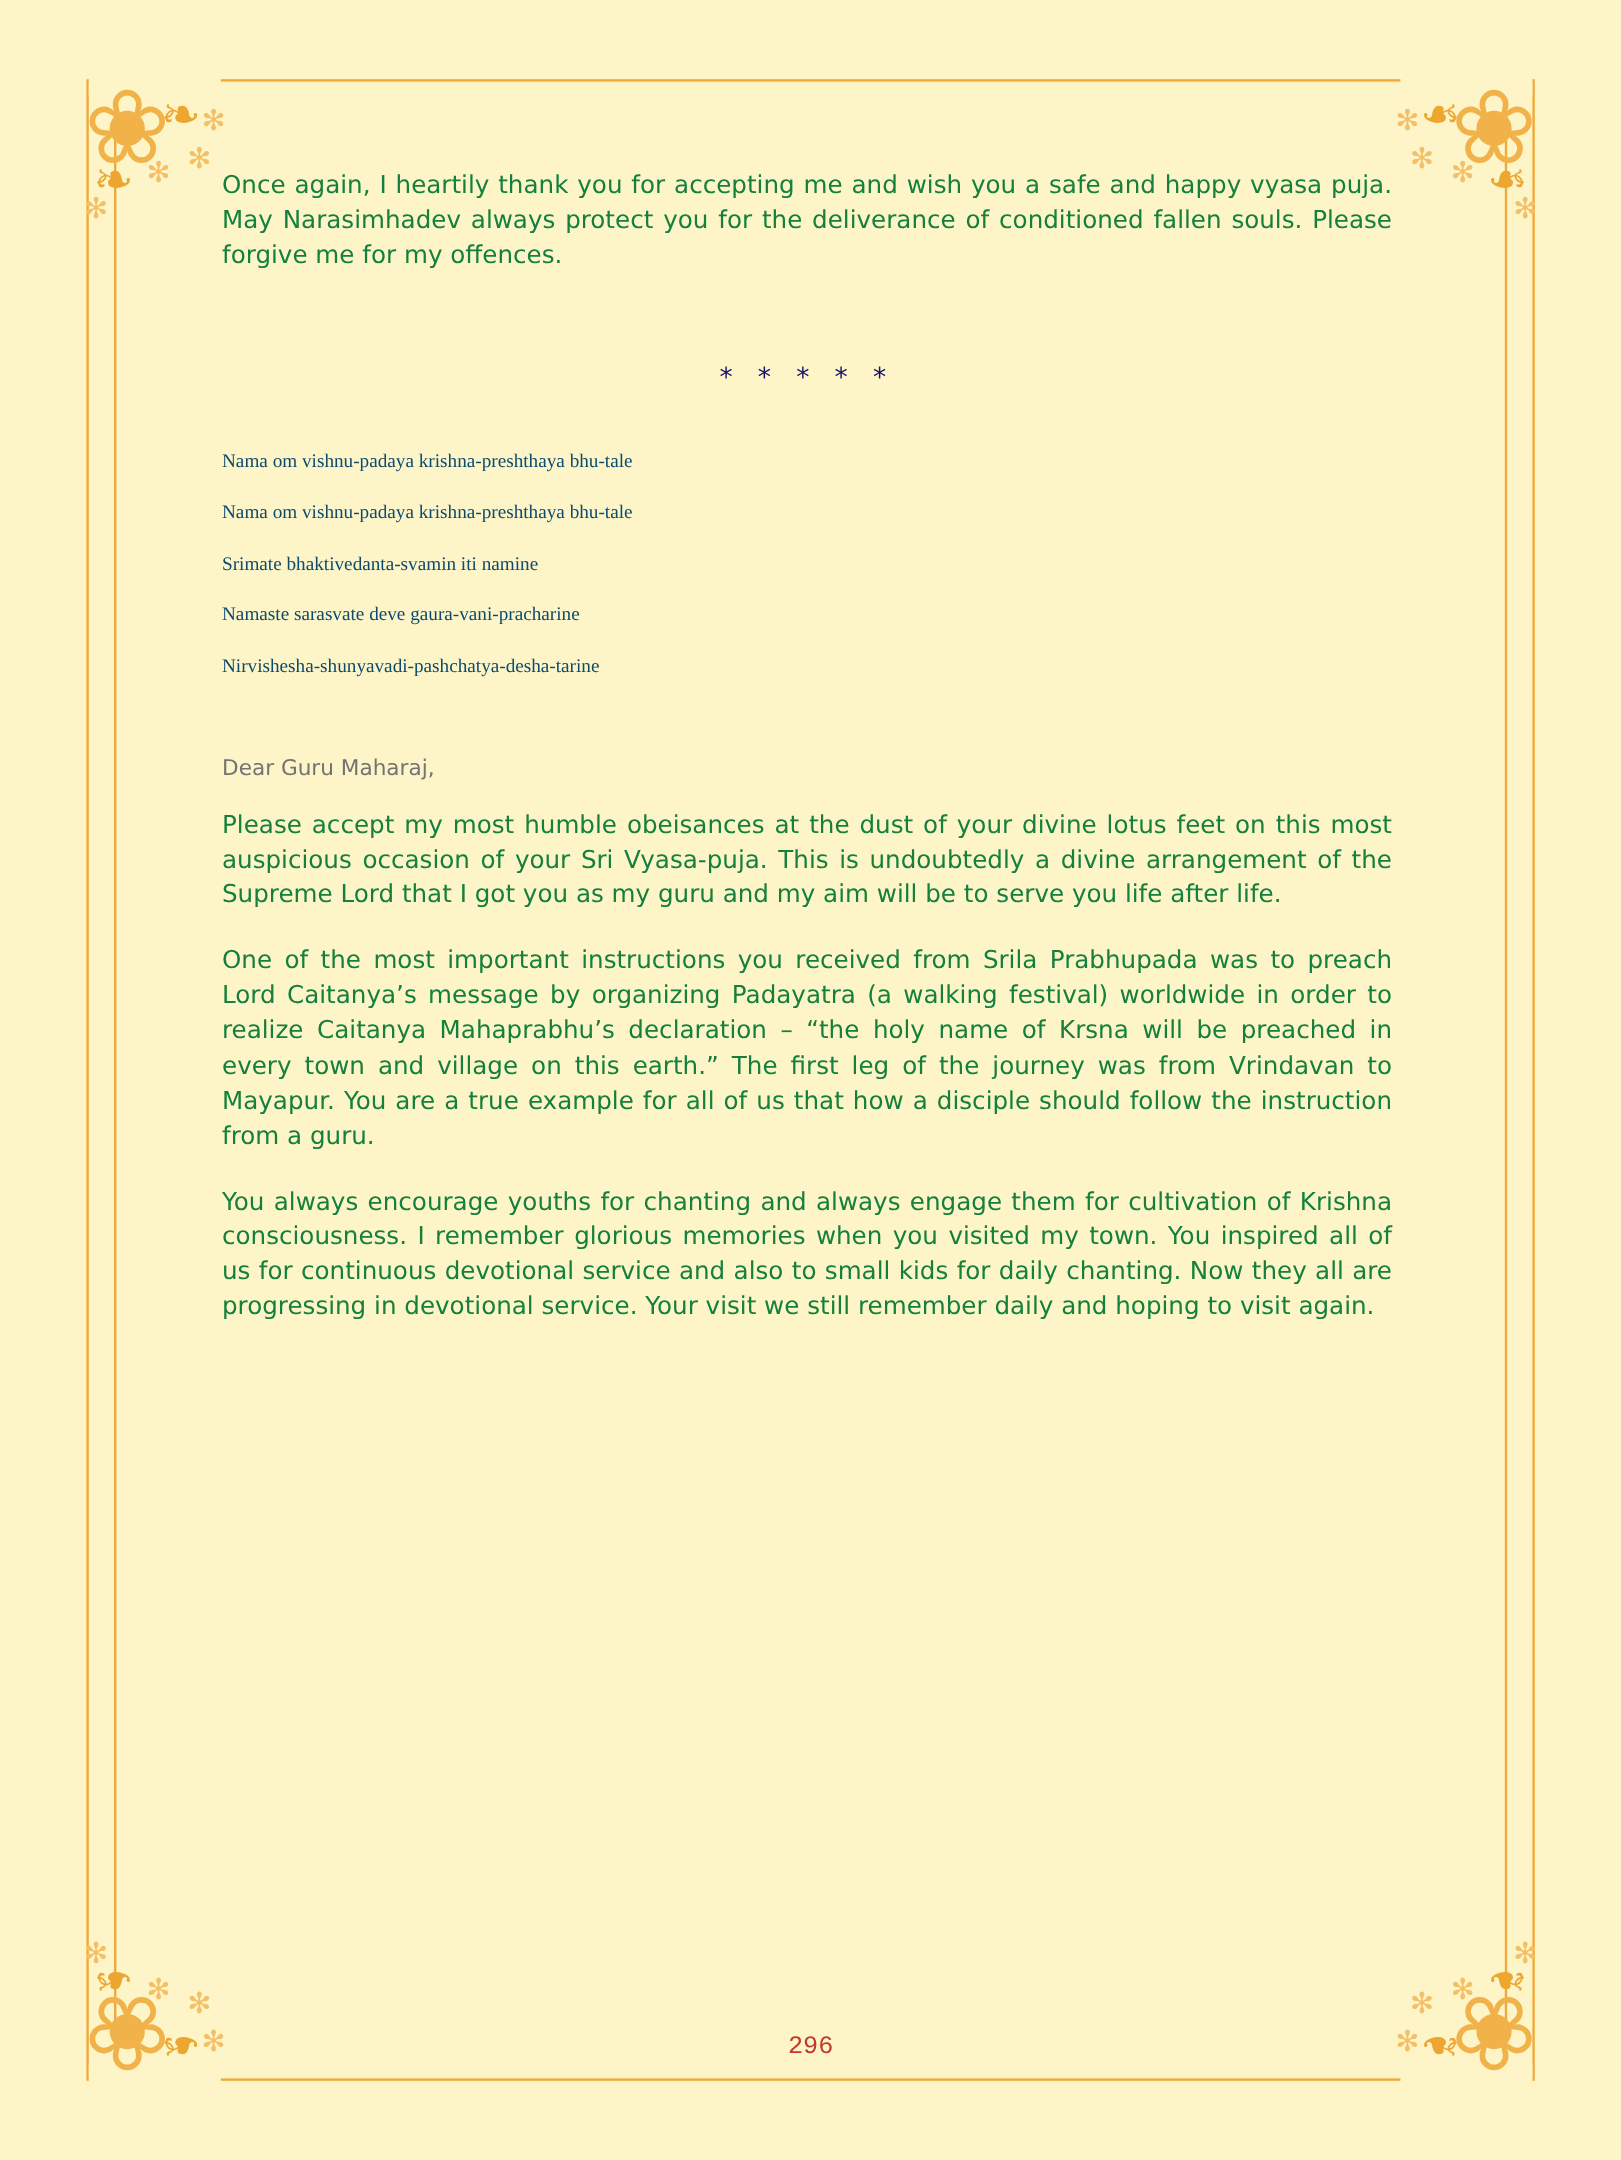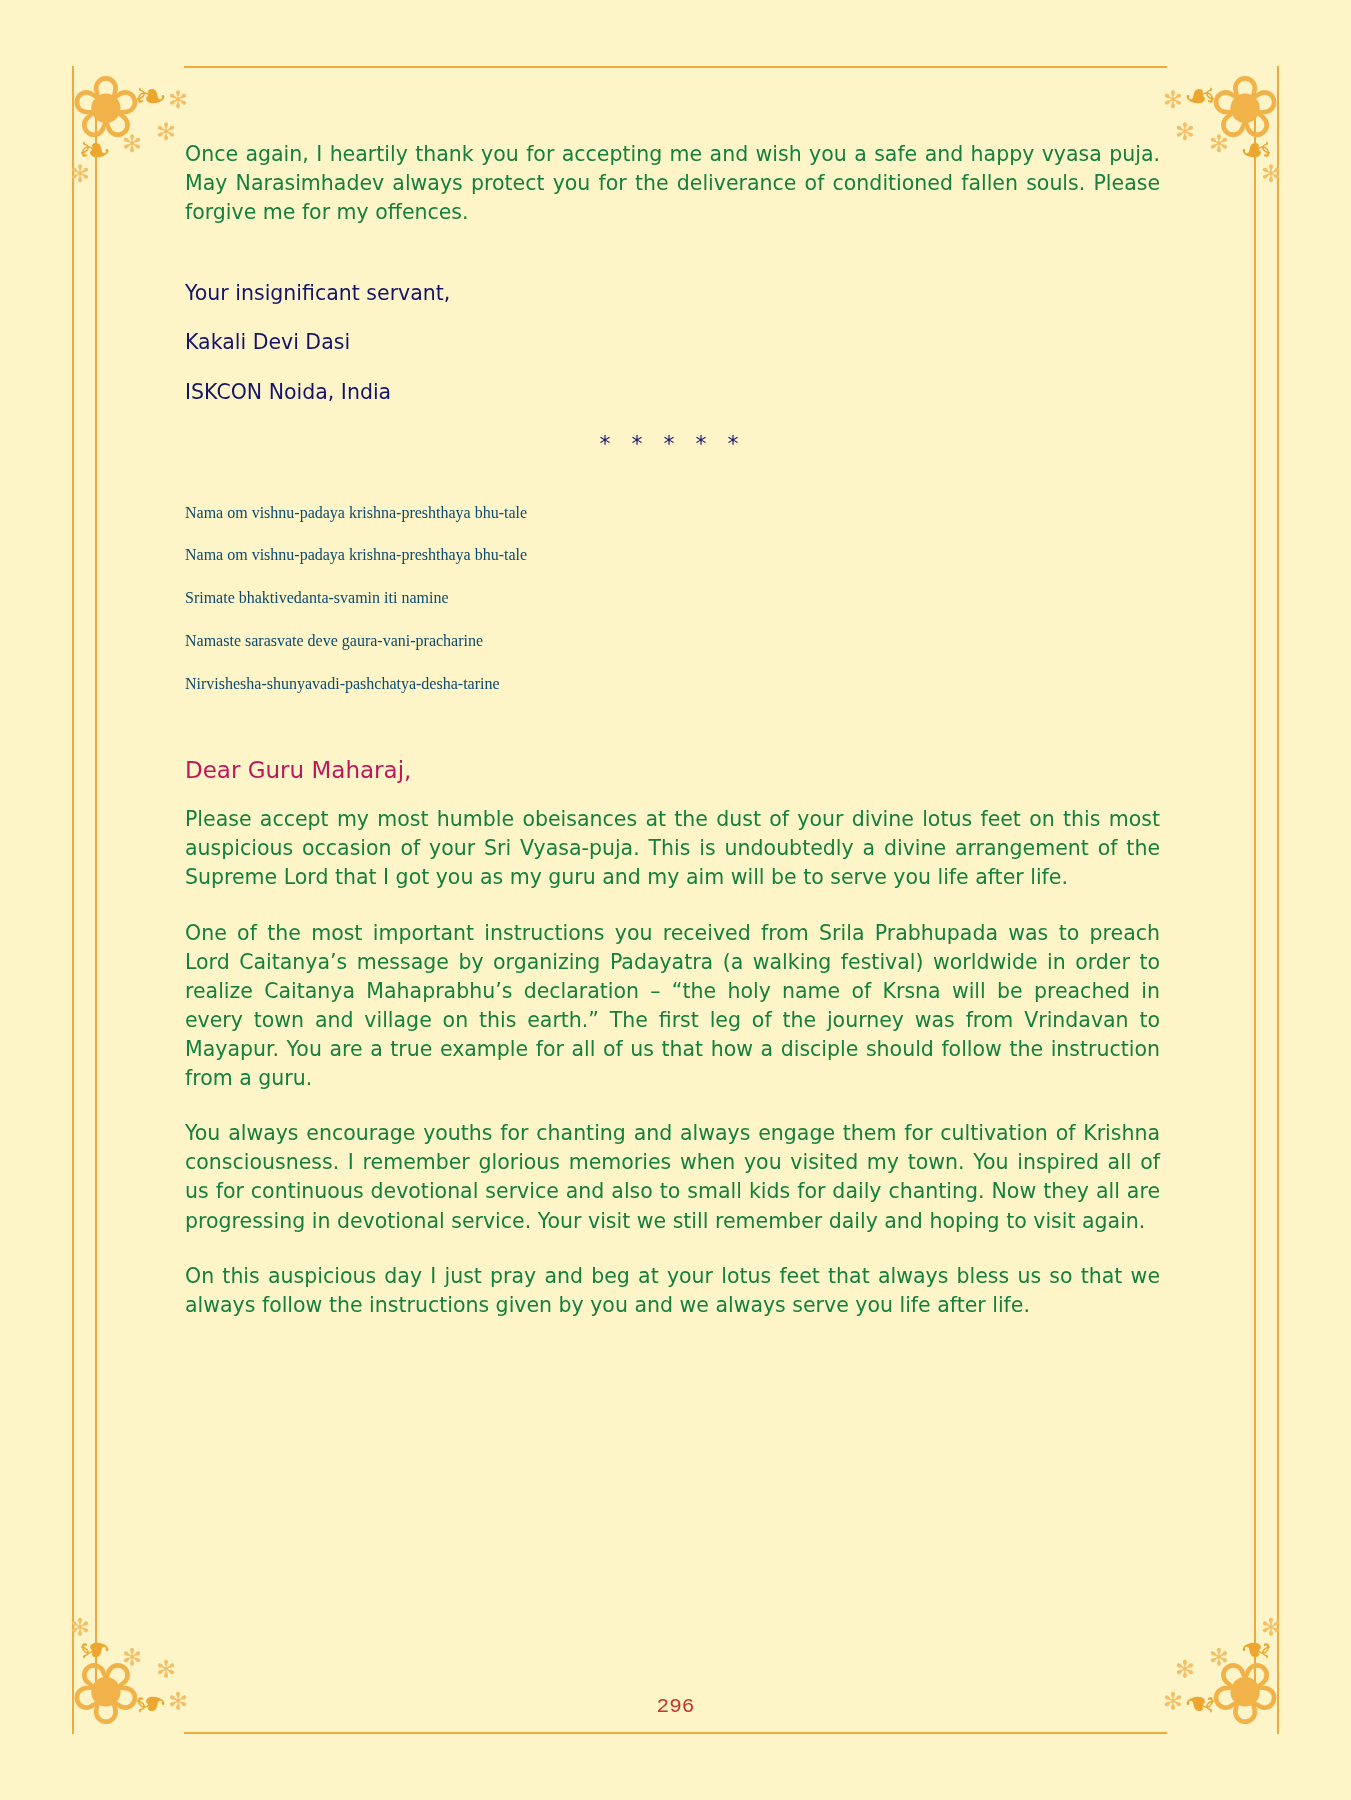--- a/index.html
+++ b/index.html
@@ -125,22 +125,22 @@
   .verse-line {
     font-size: 16px;
     line-height: 1.42;
     color: #0c4a6e;
     margin: 0 0 20px 0;
     font-family: Liberation Serif, serif;
   }
   .spacer-lg { height: 42px; }
   .spacer-md { height: 26px; }
   .salutation {
-    font-size: 23px;
-    color: #be185d;
+    font-size: 18px;
+    color: #737373;
     margin: 0 0 22px 0;
   }
   .page-number {
     position: absolute;
     left: 0;
     right: 0;
     bottom: 82px;
     text-align: center;
     font-size: 21px;
     color: #c0392b;
@@ -199,42 +199,36 @@
     <span class="sm f">✻</span>
     <span class="sm g">✻</span>
   </div>
 
   <div class="content">
 
     <p class="para">Once again, I heartily thank you for accepting me and wish you a safe and happy vyasa puja. May Narasimhadev always protect you for the deliverance of conditioned fallen souls. Please forgive me for my offences.</p>
 
     <div class="spacer-md"></div>
 
-    <div class="sig-block">
-      <div class="sig-line">Your insignificant servant,</div>
-      <div class="sig-line">Kakali Devi Dasi</div>
-      <div class="sig-line">ISKCON Noida, India</div>
-    </div>
 
     <div class="stars">* * * * *</div>
 
     <div class="mantra-block">
       <div class="verse-line">Nama om vishnu-padaya krishna-preshthaya bhu-tale</div>
       <div class="verse-line">Nama om vishnu-padaya krishna-preshthaya bhu-tale</div>
       <div class="verse-line">Srimate bhaktivedanta-svamin iti namine</div>
       <div class="verse-line">Namaste sarasvate deve gaura-vani-pracharine</div>
       <div class="verse-line">Nirvishesha-shunyavadi-pashchatya-desha-tarine</div>
     </div>
 
     <div class="spacer-lg"></div>
 
     <div class="salutation">Dear Guru Maharaj,</div>
 
     <p class="para">Please accept my most humble obeisances at the dust of your divine lotus feet on this most auspicious occasion of your Sri Vyasa-puja. This is undoubtedly a divine arrangement of the Supreme Lord that I got you as my guru and my aim will be to serve you life after life.</p>
     <p class="para">One of the most important instructions you received from Srila Prabhupada was to preach Lord Caitanya’s message by organizing Padayatra (a walking festival) worldwide in order to realize Caitanya Mahaprabhu’s declaration – “the holy name of Krsna will be preached in every town and village on this earth.” The first leg of the journey was from Vrindavan to Mayapur. You are a true example for all of us that how a disciple should follow the instruction from a guru.</p>
     <p class="para">You always encourage youths for chanting and always engage them for cultivation of Krishna consciousness. I remember glorious memories when you visited my town. You inspired all of us for continuous devotional service and also to small kids for daily chanting. Now they all are progressing in devotional service. Your visit we still remember daily and hoping to visit again.</p>
-    <p class="para">On this auspicious day I just pray and beg at your lotus feet that always bless us so that we always follow the instructions given by you and we always serve you life after life.</p>
 
   </div>
 
   <div class="page-number">296</div>
 
 </div>
 
 </body></html>

